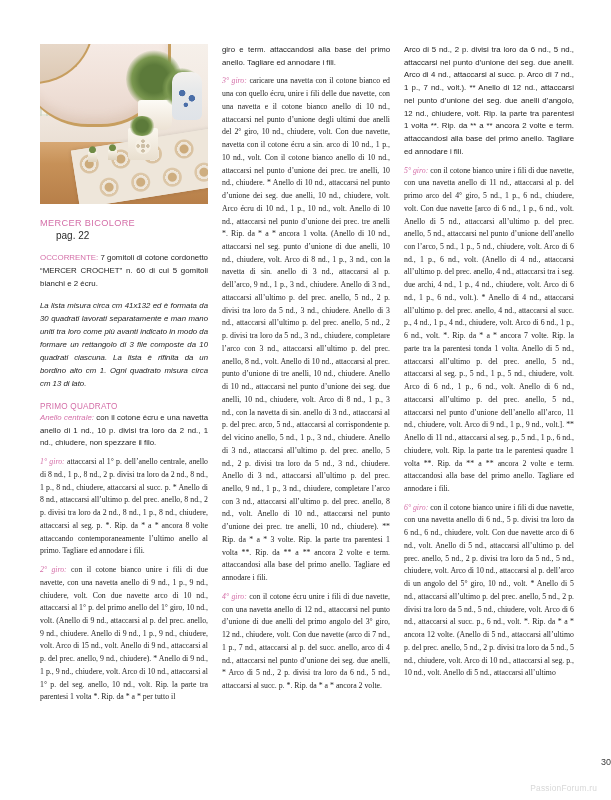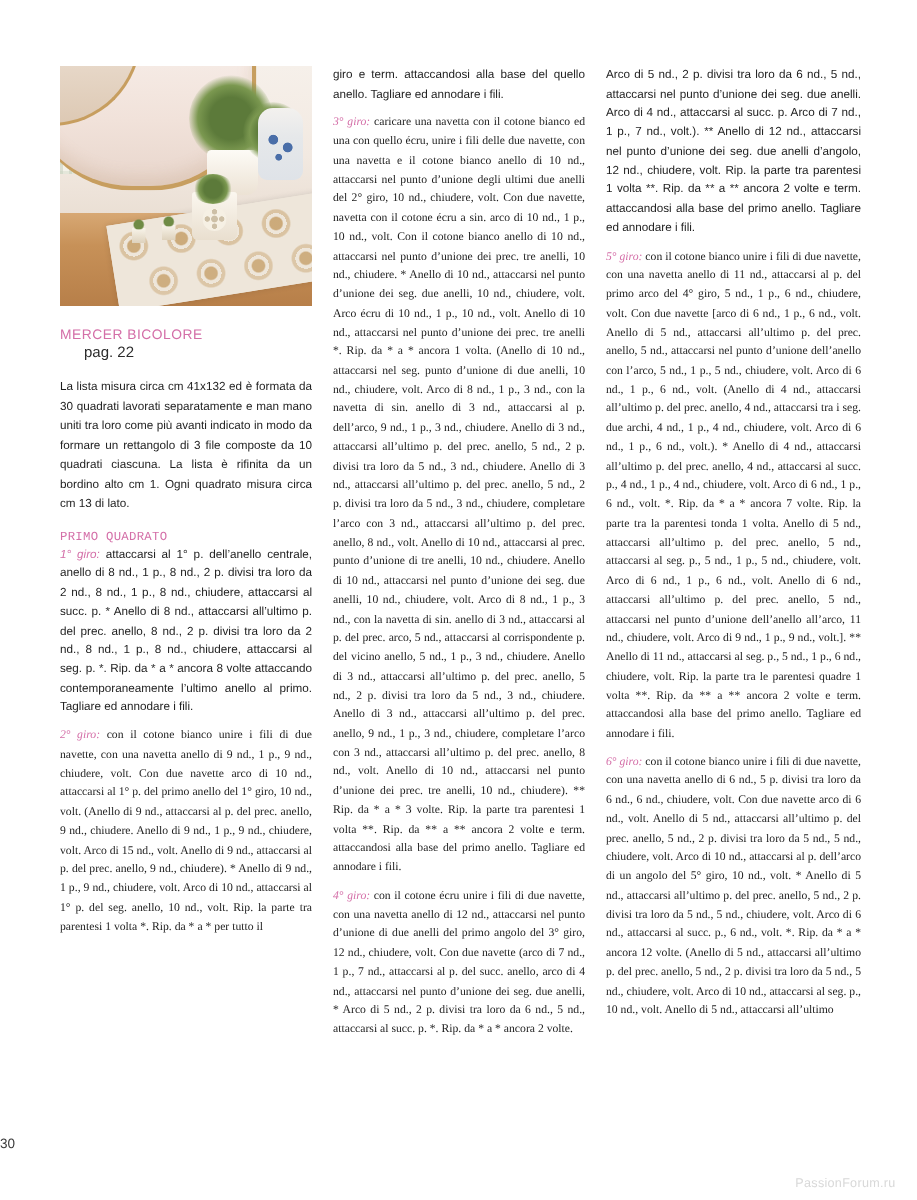--- a/index.html
+++ b/index.html
@@ -163,50 +163,50 @@
   .occ {
     font-size: 7.9px;
     color: #1d1d1d;
     line-height: 1.62;
     text-align: justify;
     margin: 0 0 10px 0;
   }
   .occ .lbl { color: #d46fa8; }
   .intro {
     font-size: 7.8px;
+    font-style: italic;
     color: #1d1d1d;
     line-height: 1.66;
     text-align: justify;
     margin: 0 0 11px 0;
   }
   .sechead {
     color: #d46fa8;
     font-size: 8.2px;
     letter-spacing: .2px;
     margin: 0 0 1px 0;
-    font-family: Liberation Mono, monospace;
   }
   p.body {
     font-size: 7.8px;
     color: #1d1d1d;
     line-height: 1.635;
     text-align: justify;
     margin: 0;
     hyphens: auto;
   }
   p.body + p.body { margin-top: 6px; font-family: Liberation Serif, serif; }
   .it-lbl {
     color: #d46fa8;
     font-style: italic;
   }
   .folio {
     position: absolute;
     left: 0; right: 0;
     top: 757px;
-    text-align: left;
+    text-align: right;
     font-size: 9px;
     color: #3a3a3a;
   }
   .watermark {
     position: absolute;
     right: 14px;
     bottom: 7px;
     font-size: 8.4px;
     color: #d8d8d8;
     letter-spacing: .2px;
@@ -243,33 +243,35 @@
         <div class="ph-plant" style="left:88px; top:72px; width:28px; height:20px;"></div>
         <div class="ph-mini" style="left:48px; top:108px;"></div>
         <div class="ph-mini-leaf" style="left:48px; top:101px;"></div>
         <div class="ph-mini" style="left:68px; top:106px;"></div>
         <div class="ph-mini-leaf" style="left:68px; top:99px;"></div>
       </div>
 
       <div class="title">MERCER BICOLORE</div>
       <div class="subtitle">pag. 22</div>
 
+      <p class="occ"><span class="lbl">OCCORRENTE:</span><span> 7 gomitoli di cotone cordonetto “MERCER CROCHET” n. 60 di cui 5 gomitoli bianchi e 2 écru.</span></p>
 
       <p class="intro">La lista misura circa cm 41x132 ed è formata da 30 quadrati lavorati separatamente e man mano uniti tra loro come più avanti indicato in modo da formare un rettangolo di 3 file composte da 10 quadrati ciascuna. La lista è rifinita da un bordino alto cm 1. Ogni quadrato misura circa cm 13 di lato.</p>
 
       <div class="sechead">PRIMO QUADRATO</div>
 
+      <p class="body"><span class="it-lbl">Anello centrale:</span><span> con il cotone écru e una navetta anello di 1 nd., 10 p. divisi tra loro da 2 nd., 1 nd., chiudere, non spezzare il filo.</span></p>
 
       <p class="body"><span class="it-lbl">1° giro:</span><span> attaccarsi al 1° p. dell’anello centrale, anello di 8 nd., 1 p., 8 nd., 2 p. divisi tra loro da 2 nd., 8 nd., 1 p., 8 nd., chiudere, attaccarsi al succ. p. * Anello di 8 nd., attaccarsi all’ultimo p. del prec. anello, 8 nd., 2 p. divisi tra loro da 2 nd., 8 nd., 1 p., 8 nd., chiudere, attaccarsi al seg. p. *. Rip. da * a * ancora 8 volte attaccando contemporaneamente l’ultimo anello al primo. Tagliare ed annodare i fili.</span></p>
 
       <p class="body"><span class="it-lbl">2° giro:</span><span> con il cotone bianco unire i fili di due navette, con una navetta anello di 9 nd., 1 p., 9 nd., chiudere, volt. Con due navette arco di 10 nd., attaccarsi al 1° p. del primo anello del 1° giro, 10 nd., volt. (Anello di 9 nd., attaccarsi al p. del prec. anello, 9 nd., chiudere. Anello di 9 nd., 1 p., 9 nd., chiudere, volt. Arco di 15 nd., volt. Anello di 9 nd., attaccarsi al p. del prec. anello, 9 nd., chiudere). * Anello di 9 nd., 1 p., 9 nd., chiudere, volt. Arco di 10 nd., attaccarsi al 1° p. del seg. anello, 10 nd., volt. Rip. la parte tra parentesi 1 volta *. Rip. da * a * per tutto il</span></p>
     </div>
 
     <div class="col col2">
-      <p class="body">giro e term. attaccandosi alla base del quello anello. Tagliare ed annodare i fili.</p>
+      <p class="body">giro e term. attaccandosi alla base del primo anello. Tagliare ed annodare i fili.</p>
 
       <p class="body"><span class="it-lbl">3° giro:</span><span> caricare una navetta con il cotone bianco ed una con quello écru, unire i fili delle due navette, con una navetta e il cotone bianco anello di 10 nd., attaccarsi nel punto d’unione degli ultimi due anelli del 2° giro, 10 nd., chiudere, volt. Con due navette, navetta con il cotone écru a sin. arco di 10 nd., 1 p., 10 nd., volt. Con il cotone bianco anello di 10 nd., attaccarsi nel punto d’unione dei prec. tre anelli, 10 nd., chiudere. * Anello di 10 nd., attaccarsi nel punto d’unione dei seg. due anelli, 10 nd., chiudere, volt. Arco écru di 10 nd., 1 p., 10 nd., volt. Anello di 10 nd., attaccarsi nel punto d’unione dei prec. tre anelli *. Rip. da * a * ancora 1 volta. (Anello di 10 nd., attaccarsi nel seg. punto d’unione di due anelli, 10 nd., chiudere, volt. Arco di 8 nd., 1 p., 3 nd., con la navetta di sin. anello di 3 nd., attaccarsi al p. dell’arco, 9 nd., 1 p., 3 nd., chiudere. Anello di 3 nd., attaccarsi all’ultimo p. del prec. anello, 5 nd., 2 p. divisi tra loro da 5 nd., 3 nd., chiudere. Anello di 3 nd., attaccarsi all’ultimo p. del prec. anello, 5 nd., 2 p. divisi tra loro da 5 nd., 3 nd., chiudere, completare l’arco con 3 nd., attaccarsi all’ultimo p. del prec. anello, 8 nd., volt. Anello di 10 nd., attaccarsi al prec. punto d’unione di tre anelli, 10 nd., chiudere. Anello di 10 nd., attaccarsi nel punto d’unione dei seg. due anelli, 10 nd., chiudere, volt. Arco di 8 nd., 1 p., 3 nd., con la navetta di sin. anello di 3 nd., attaccarsi al p. del prec. arco, 5 nd., attaccarsi al corrispondente p. del vicino anello, 5 nd., 1 p., 3 nd., chiudere. Anello di 3 nd., attaccarsi all’ultimo p. del prec. anello, 5 nd., 2 p. divisi tra loro da 5 nd., 3 nd., chiudere. Anello di 3 nd., attaccarsi all’ultimo p. del prec. anello, 9 nd., 1 p., 3 nd., chiudere, completare l’arco con 3 nd., attaccarsi all’ultimo p. del prec. anello, 8 nd., volt. Anello di 10 nd., attaccarsi nel punto d’unione dei prec. tre anelli, 10 nd., chiudere). ** Rip. da * a * 3 volte. Rip. la parte tra parentesi 1 volta **. Rip. da ** a ** ancora 2 volte e term. attaccandosi alla base del primo anello. Tagliare ed annodare i fili.</span></p>
 
       <p class="body"><span class="it-lbl">4° giro:</span><span> con il cotone écru unire i fili di due navette, con una navetta anello di 12 nd., attaccarsi nel punto d’unione di due anelli del primo angolo del 3° giro, 12 nd., chiudere, volt. Con due navette (arco di 7 nd., 1 p., 7 nd., attaccarsi al p. del succ. anello, arco di 4 nd., attaccarsi nel punto d’unione dei seg. due anelli, * Arco di 5 nd., 2 p. divisi tra loro da 6 nd., 5 nd., attaccarsi al succ. p. *. Rip. da * a * ancora 2 volte.</span></p>
     </div>
 
     <div class="col col3">
       <p class="body">Arco di 5 nd., 2 p. divisi tra loro da 6 nd., 5 nd., attaccarsi nel punto d’unione dei seg. due anelli. Arco di 4 nd., attaccarsi al succ. p. Arco di 7 nd., 1 p., 7 nd., volt.). ** Anello di 12 nd., attaccarsi nel punto d’unione dei seg. due anelli d’angolo, 12 nd., chiudere, volt. Rip. la parte tra parentesi 1 volta **. Rip. da ** a ** ancora 2 volte e term. attaccandosi alla base del primo anello. Tagliare ed annodare i fili.</p>
 
       <p class="body"><span class="it-lbl">5° giro:</span><span> con il cotone bianco unire i fili di due navette, con una navetta anello di 11 nd., attaccarsi al p. del primo arco del 4° giro, 5 nd., 1 p., 6 nd., chiudere, volt. Con due navette [arco di 6 nd., 1 p., 6 nd., volt. Anello di 5 nd., attaccarsi all’ultimo p. del prec. anello, 5 nd., attaccarsi nel punto d’unione dell’anello con l’arco, 5 nd., 1 p., 5 nd., chiudere, volt. Arco di 6 nd., 1 p., 6 nd., volt. (Anello di 4 nd., attaccarsi all’ultimo p. del prec. anello, 4 nd., attaccarsi tra i seg. due archi, 4 nd., 1 p., 4 nd., chiudere, volt. Arco di 6 nd., 1 p., 6 nd., volt.). * Anello di 4 nd., attaccarsi all’ultimo p. del prec. anello, 4 nd., attaccarsi al succ. p., 4 nd., 1 p., 4 nd., chiudere, volt. Arco di 6 nd., 1 p., 6 nd., volt. *. Rip. da * a * ancora 7 volte. Rip. la parte tra la parentesi tonda 1 volta. Anello di 5 nd., attaccarsi all’ultimo p. del prec. anello, 5 nd., attaccarsi al seg. p., 5 nd., 1 p., 5 nd., chiudere, volt. Arco di 6 nd., 1 p., 6 nd., volt. Anello di 6 nd., attaccarsi all’ultimo p. del prec. anello, 5 nd., attaccarsi nel punto d’unione dell’anello all’arco, 11 nd., chiudere, volt. Arco di 9 nd., 1 p., 9 nd., volt.]. ** Anello di 11 nd., attaccarsi al seg. p., 5 nd., 1 p., 6 nd., chiudere, volt. Rip. la parte tra le parentesi quadre 1 volta **. Rip. da ** a ** ancora 2 volte e term. attaccandosi alla base del primo anello. Tagliare ed annodare i fili.</span></p>

